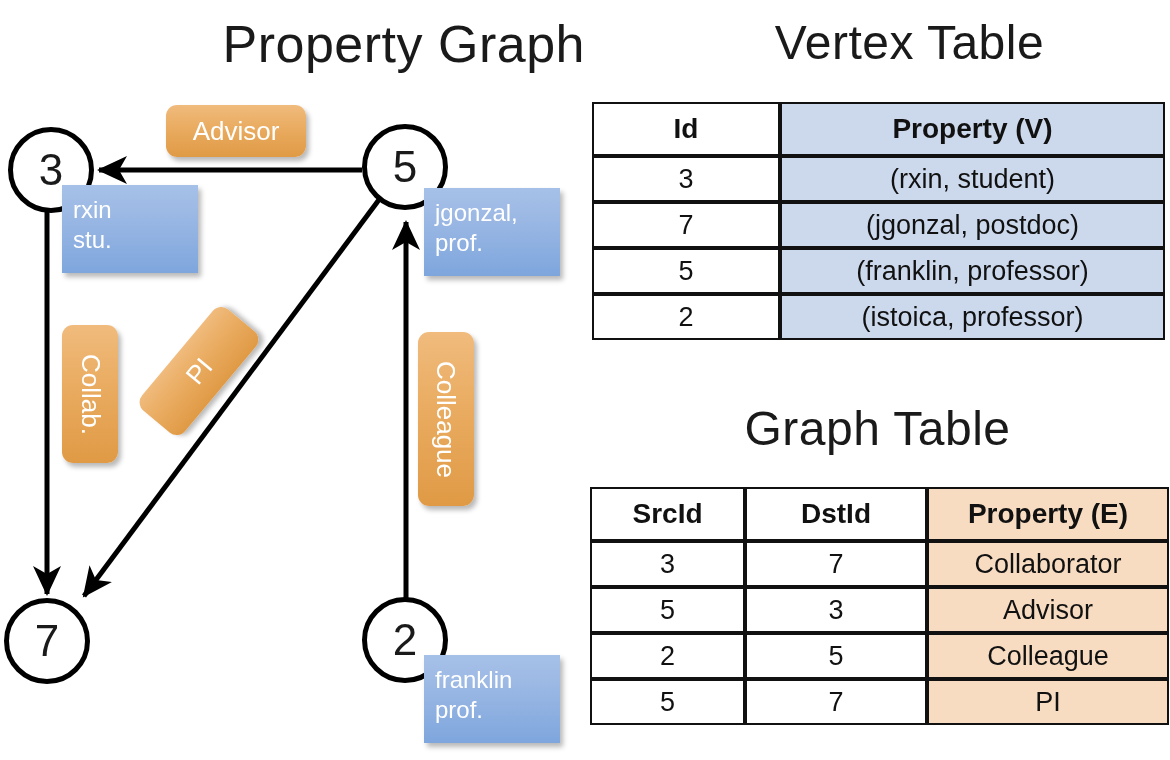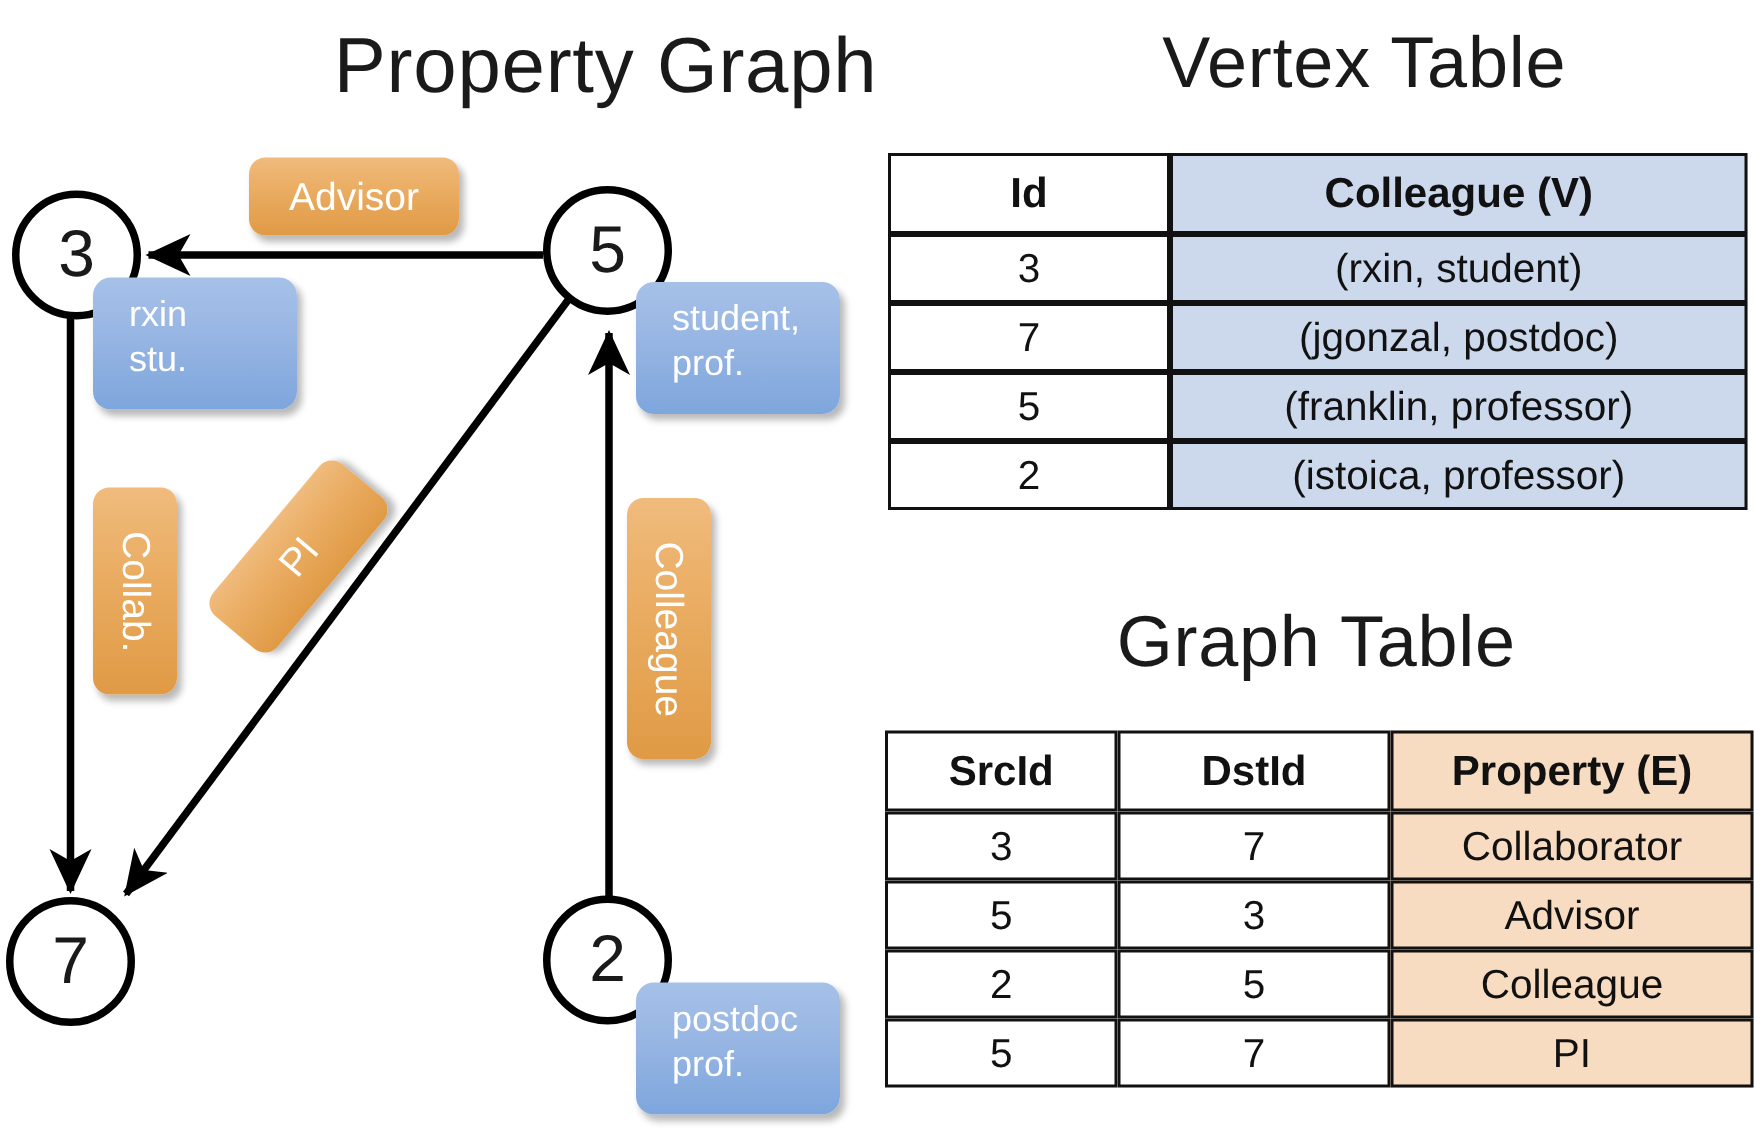--- a/index.html
+++ b/index.html
@@ -73,27 +73,27 @@
     align-items: center;
     justify-content: center;
     font-size: 44px;
     font-weight: 300;
     color: #1a1a1a;
     z-index: 5;
   }
 
   .prop-box {
     position: absolute;
-    border-radius: 12px;
+    border-radius: 0;
     background: linear-gradient(180deg, #a6c1e8 0%, #9bb8e4 35%, #7ea6dd 100%);
     box-shadow: 3px 4px 5px rgba(0,0,0,0.28);
     color: #ffffff;
     font-size: 24px;
     line-height: 30px;
-    padding: 10px 24px;
+    padding: 10px 11px;
     box-sizing: border-box;
     z-index: 7;
     font-weight: 400;
   }
 
   .edge-label {
     position: absolute;
     border-radius: 11px;
     background: linear-gradient(180deg, #f0bb7d 0%, #eaad63 40%, #e09a45 100%);
     box-shadow: 3px 4px 5px rgba(0,0,0,0.28);
@@ -192,27 +192,27 @@
   <div class="node-circle" style="left:362px; top:597px;">
     <span>2</span>
   </div>
 
   <div class="prop-box" style="left:62px; top:185px; width:136px; height:88px;">
     <div>rxin</div>
     <div>stu.</div>
   </div>
 
   <div class="prop-box" style="left:424px; top:188px; width:136px; height:88px;">
-    <div>student,</div>
+    <div>jgonzal,</div>
     <div>prof.</div>
   </div>
 
 
   <div class="prop-box" style="left:424px; top:655px; width:136px; height:88px;">
-    <div>postdoc</div>
+    <div>franklin</div>
     <div>prof.</div>
   </div>
 
   <div class="edge-label" style="left:166px; top:105px; width:140px; height:52px;">
     <span>Advisor</span>
   </div>
 
   <div class="edge-label vert" style="left:62px; top:325px; width:56px; height:138px;">
     <span>Collab.</span>
   </div>
@@ -224,21 +224,21 @@
   <div class="edge-label vert" style="left:418px; top:332px; width:56px; height:174px;">
     <span>Colleague</span>
   </div>
 
 </div>
 
 <table class="data-table" id="vertex-table">
   <thead>
     <tr>
       <th class="col-id cell-white">Id</th>
-      <th class="col-prop cell-blue">Colleague (V)</th>
+      <th class="col-prop cell-blue">Property (V)</th>
     </tr>
   </thead>
   <tbody>
     <tr>
       <td class="col-id cell-white">3</td>
       <td class="col-prop cell-blue">(rxin, student)</td>
     </tr>
     <tr>
       <td class="col-id cell-white">7</td>
       <td class="col-prop cell-blue">(jgonzal, postdoc)</td>

